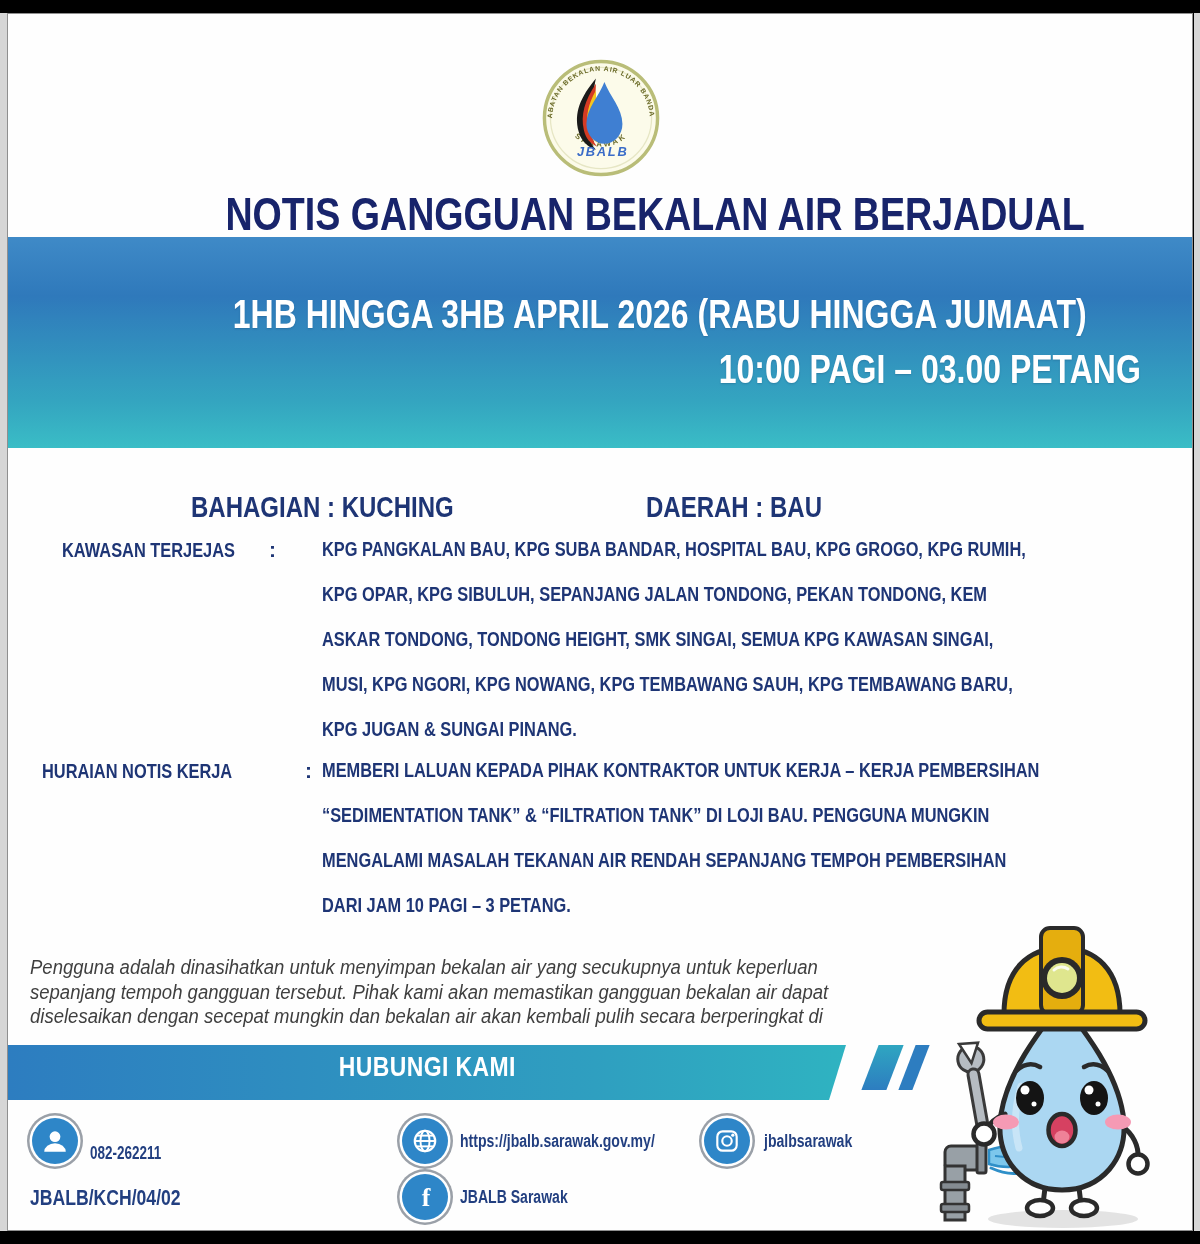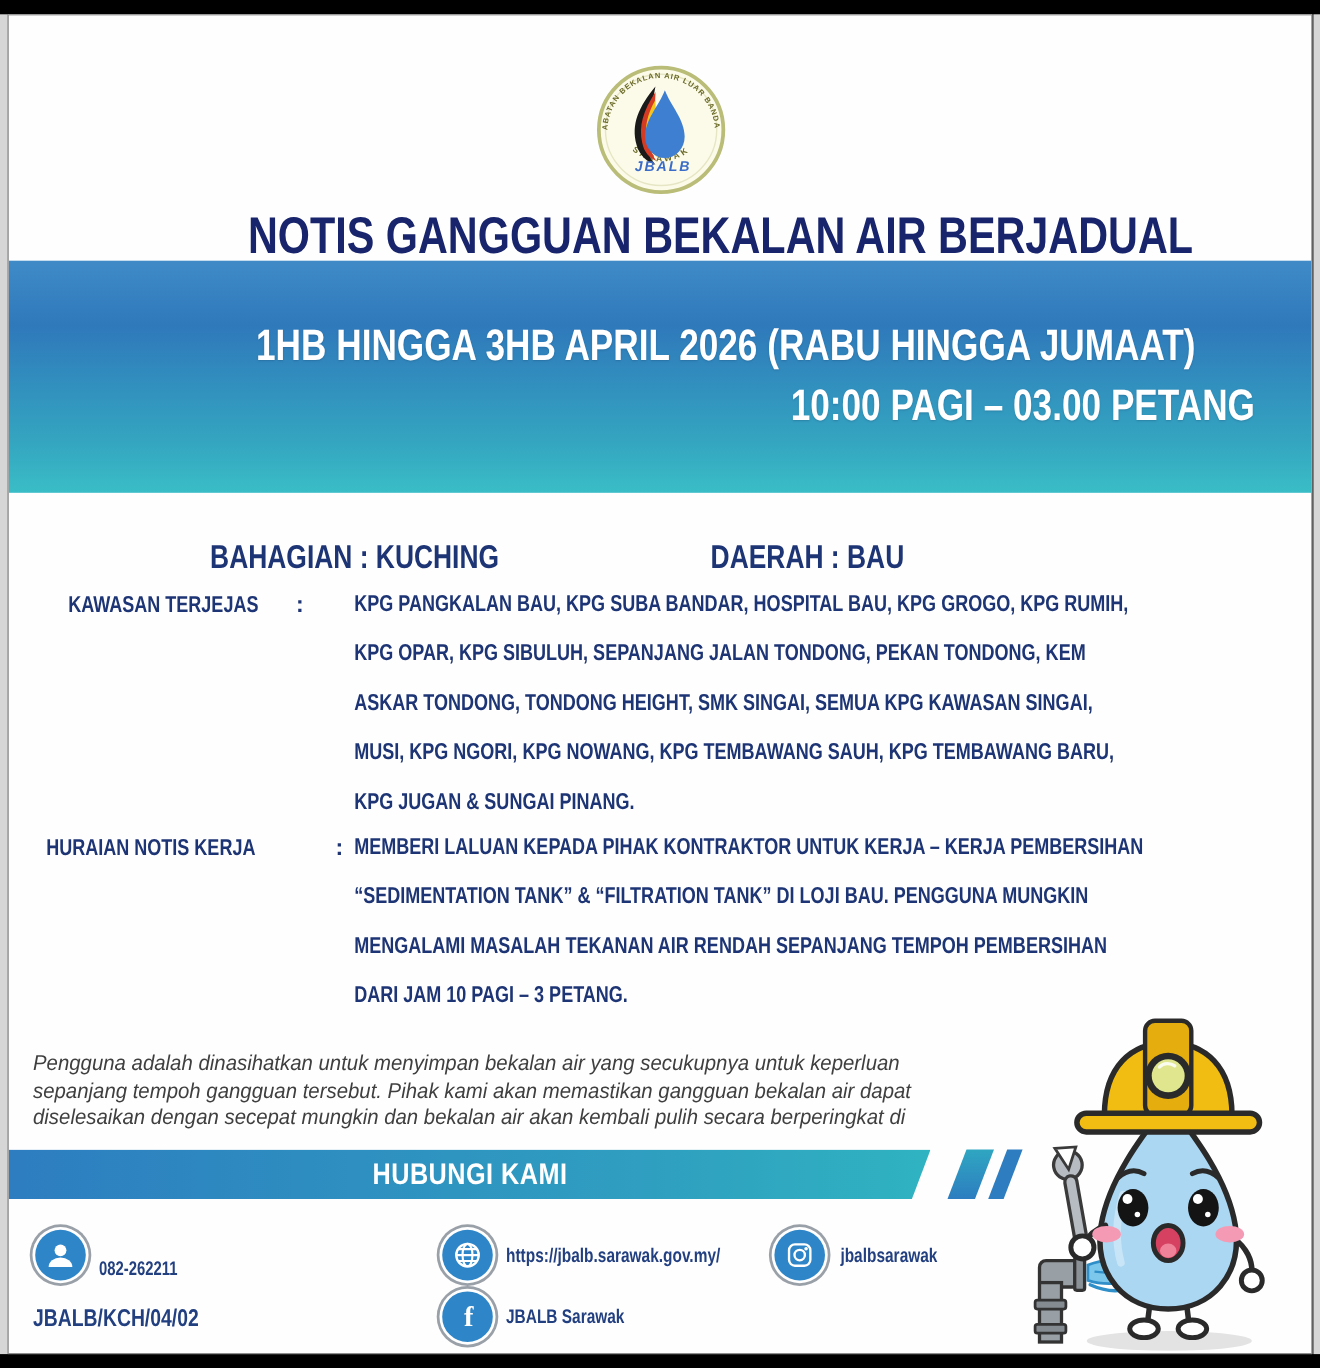--- a/index.html
+++ b/index.html
@@ -19,21 +19,21 @@
   .cond75{display:inline-block;transform:scaleX(0.75);transform-origin:0 50%;white-space:nowrap;}
   .condA{display:inline-block;transform:scaleX(0.95);transform-origin:0 50%;white-space:nowrap;}
 
   .title-row{left:0;top:172px;width:100%;text-align:right;font-size:47px;font-weight:bold;color:var(--title-navy);letter-spacing:0;}
   .sched-banner{left:0;top:223px;width:1186px;height:211px;background:linear-gradient(180deg,#3f8ac7 0%,#2f79bb 28%,#34a5c0 78%,#3abdc6 100%);}
   .sched-text{position:absolute;left:0;top:50px;width:100%;text-align:right;color:#ffffff;font-weight:bold;font-size:40px;line-height:55px;text-shadow:0 1px 2px rgba(20,50,90,.25);text-decoration:underline;}
   .region-row{font-size:30px;font-weight:bold;color:var(--navy);top:476px;}
   .sec-label{font-size:21px;font-weight:bold;color:var(--navy);}
   .bodyline{height:45px;line-height:45px;font-size:21px;font-weight:bold;color:var(--navy);}
   .advline{height:24.5px;line-height:24.5px;font-size:19.5px;font-style:italic;color:var(--adv-gray);}
-  .contact-banner{left:0;top:1031px;width:838px;height:45px;background:linear-gradient(90deg,#2d7dc0 0%,#2f9fc0 70%,#2fb3c1 100%);clip-path:polygon(0 0,100% 0,calc(100% - 17px) 100%,0 100%);}
+  .contact-banner{left:0;top:1031px;width:838px;height:55px;background:linear-gradient(90deg,#2d7dc0 0%,#2f9fc0 70%,#2fb3c1 100%);clip-path:polygon(0 0,100% 0,calc(100% - 17px) 100%,0 100%);}
   .contact-banner-text{position:absolute;left:0;top:0;width:100%;height:45px;line-height:45px;text-align:center;color:#fff;font-weight:bold;font-size:27px;letter-spacing:.5px;}
   .slash{position:absolute;top:1031px;height:45px;transform:skewX(-21deg);}
   .icon-circle{position:absolute;width:46px;height:46px;border-radius:50%;background:var(--icon-blue);box-shadow:0 0 0 2.5px #fff,0 0 0 5px #9aa0a8;display:flex;align-items:center;justify-content:center;}
   .ft-navy{color:#223f80;font-weight:bold;}
 </style>
 </head>
 <body>
 
 <div id="canvas">
   <div class="edge-strip" style="left:0;width:7px;"></div>

